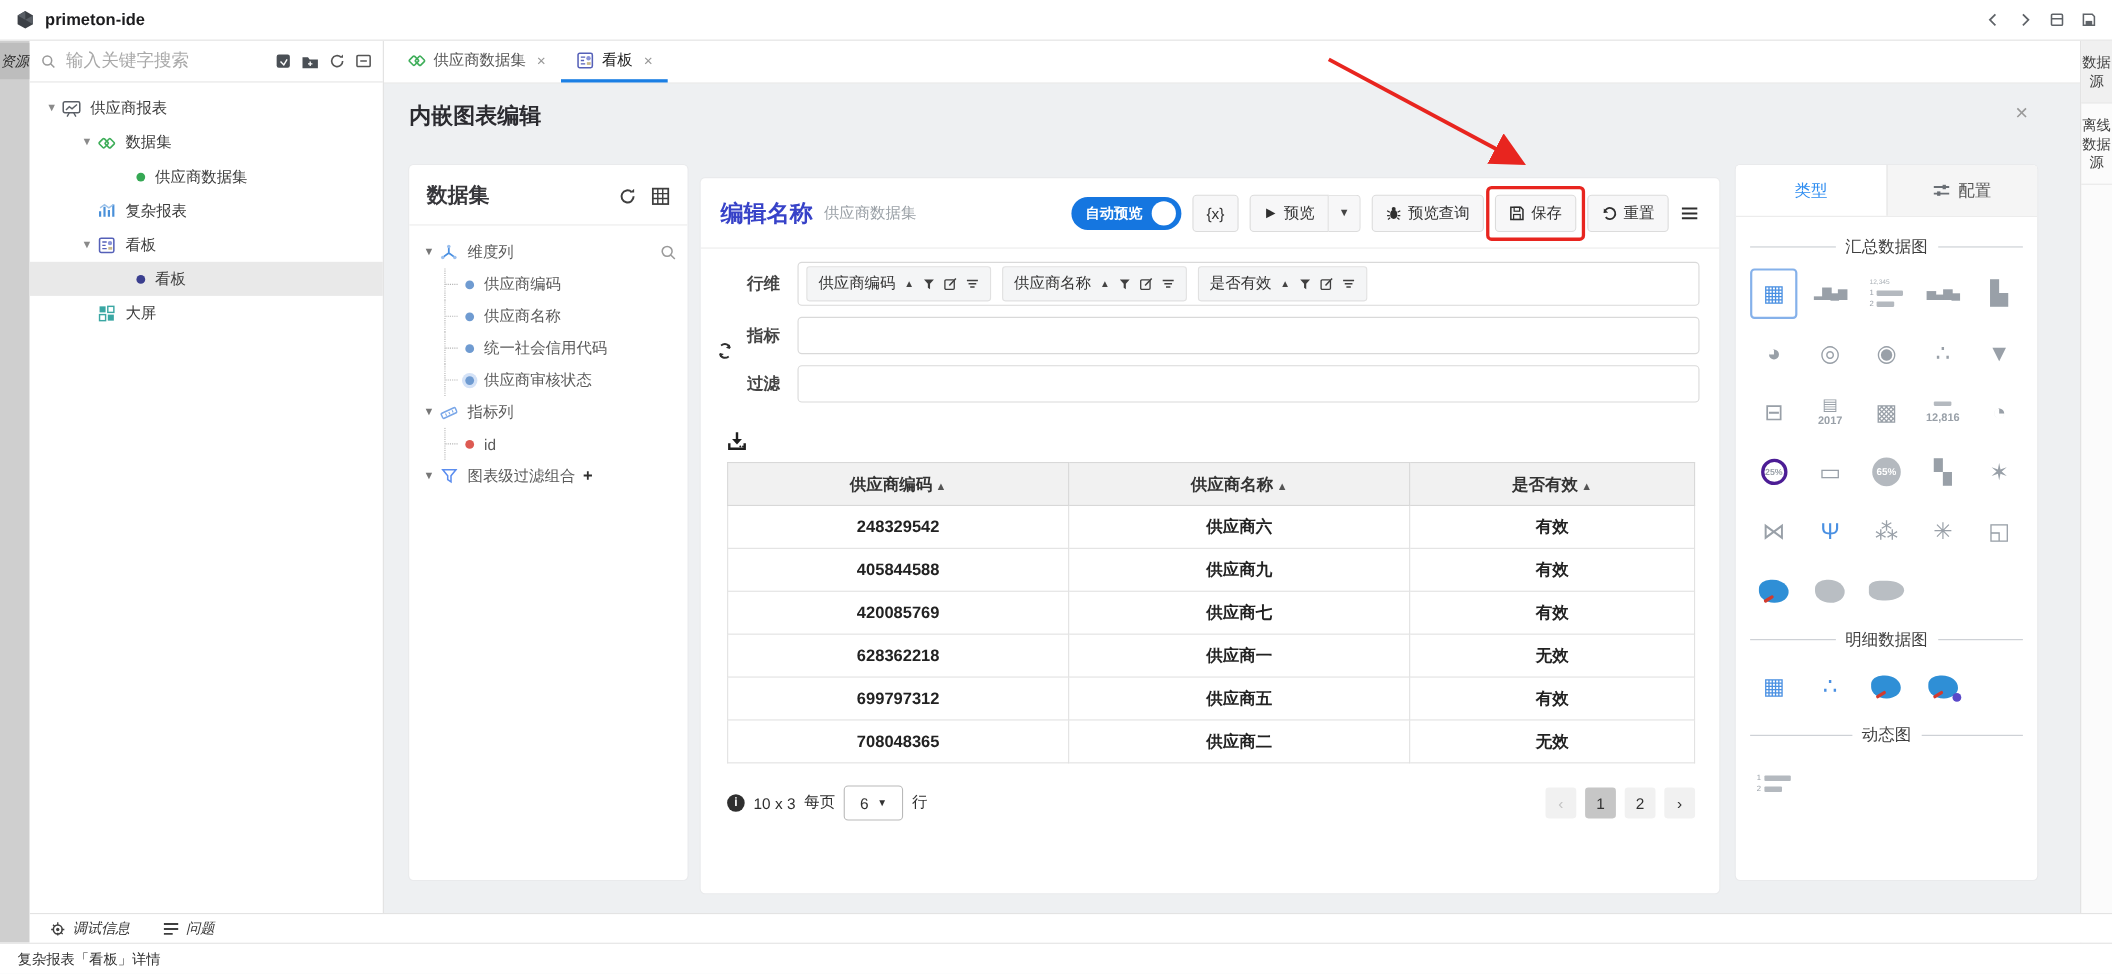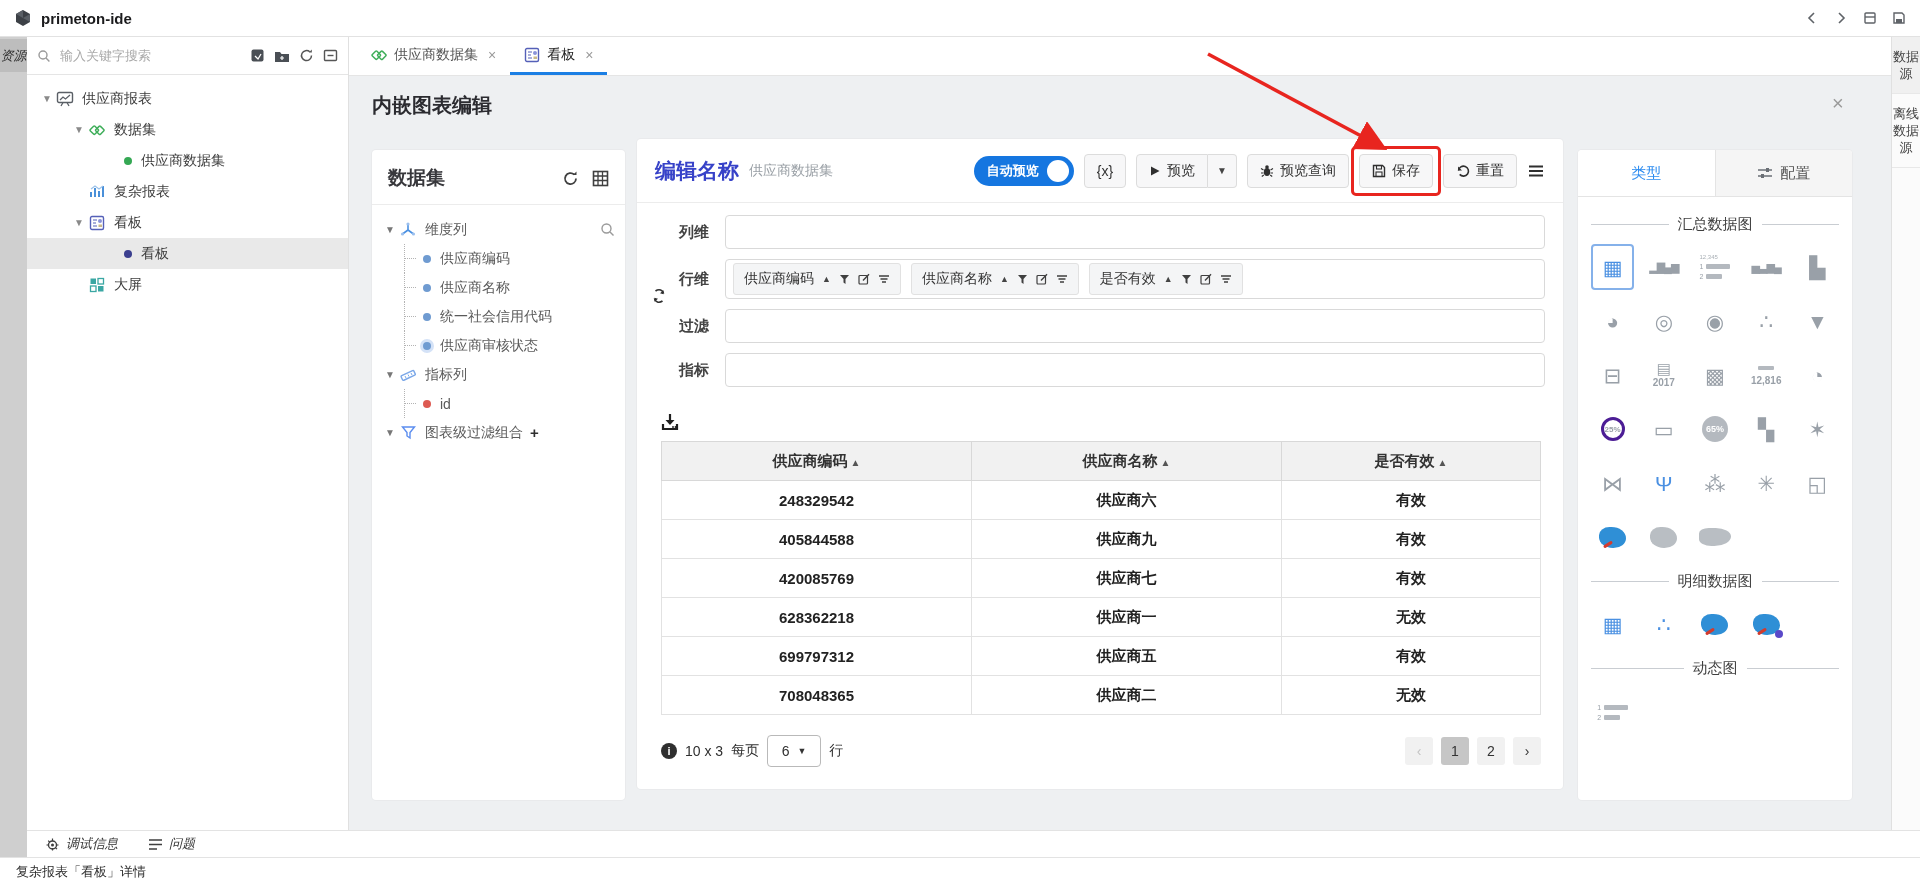--- a/index.html
+++ b/index.html
@@ -17,21 +17,21 @@
   .left-strip{position:absolute;left:0;top:37px;bottom:28px;width:27px;background:#cfcfcf;z-index:2;}
   .left-strip .vtab{margin-top:2px;background:#bdbdbd;padding:8px 0;font-size:13px;line-height:17px;
                     text-align:center;color:#2d2d2d;word-break:break-all;width:27px;box-sizing:border-box;cursor:pointer;font-style:italic;}
   .right-strip{position:absolute;right:0;top:37px;bottom:28px;width:28px;background:#fbfbfb;border-left:1px solid #e0e0e0;z-index:2;}
   .right-strip .vtab{padding:11px 0;font-size:13px;line-height:17px;text-align:center;color:#3f3f3f;
                      word-break:break-all;border-bottom:1px solid #e8e8e8;cursor:pointer;width:28px;box-sizing:border-box;}
   .right-strip .vtab.first{background:#f0f0f0;}
   
   .sidebar{position:absolute;left:27px;top:37px;width:322px;bottom:55px;background:#fff;border-right:1px solid #e0e0e0;box-sizing:border-box;z-index:2;}
   .search-row{height:38px;border-bottom:1px solid #e5e5e5;display:flex;align-items:center;padding:0 10px;gap:7px;box-sizing:border-box;}
-  .search-row input{border:none;outline:none;flex:1;font-size:13px;color:#ec4899;min-width:0;font-family:inherit;}
+  .search-row input{border:none;outline:none;flex:1;font-size:16px;color:#ec4899;min-width:0;font-family:inherit;}
   .search-row input::placeholder{color:#a9a9a9;}
   .side-tools{display:flex;gap:9px;align-items:center;color:#444;}
   .side-tools .icn{cursor:pointer;}
   .tree{padding-top:8px;font-size:14px;color:#3c3c3c;}
   .trow{height:31px;display:flex;align-items:center;cursor:pointer;}
   .trow.sel{background:#e9e9e9;}
   .trow .caret{width:16px;font-size:10px;color:#8a8a8a;text-align:center;flex:0 0 16px;}
   .trow .ticn{width:20px;margin-right:7px;flex:0 0 20px;display:flex;justify-content:center;}
   .dot{width:8px;height:8px;border-radius:50%;margin:0 9px 0 5px;flex:0 0 8px;}
   
@@ -59,21 +59,21 @@
   .ds-row .caret{width:16px;font-size:10px;color:#777;text-align:center;flex:0 0 16px;}
   .ds-row .gicn{width:20px;margin-right:7px;display:flex;justify-content:center;flex:0 0 20px;}
   .ds-row.kid{margin-left:22px;border-left:1px dotted #b3b3b3;}
   .ds-row.kid::before{content:'';width:11px;border-top:1px dotted #b3b3b3;margin-right:7px;}
   .ds-dot{width:8px;height:8px;border-radius:50%;background:#6f9bd1;margin-right:9px;flex:0 0 8px;}
   .ds-dot.ring{box-shadow:0 0 0 3px #d4e2f7;}
   .ds-dot.red{background:#dd5a52;}
   .ds-plus{margin-left:7px;font-weight:bold;color:#2f2f2f;font-size:15px;}
   .ds-search{margin-left:auto;color:#9a9a9a;cursor:pointer;}
   
-  #card-edit{left:637px;top:139px;width:926px;height:650px;overflow:visible;}
+  #card-edit{left:637px;top:162px;width:926px;height:650px;overflow:visible;}
   .ed-head{display:flex;align-items:center;height:63px;padding:0 18px;border-bottom:1px solid #ececec;}
   .ed-title{font-size:21px;font-weight:bold;color:#3742c8;}
   .ed-sub{margin-left:10px;font-size:14px;color:#9aa0a6;}
   .ed-actions{margin-left:auto;display:flex;align-items:center;gap:10px;}
   .toggle{height:30px;border-radius:15px;background:#1576e0;color:#fff;font-size:13px;font-weight:bold;
           display:flex;align-items:center;padding:0 5px 0 13px;gap:8px;cursor:pointer;}
   .knob{width:22px;height:22px;border-radius:50%;background:#fff;}
   .btn{height:34px;border:1px solid #dcdcdc;background:#f7f7f8;border-radius:4px;color:#333;font-size:14px;
        display:flex;align-items:center;gap:6px;padding:0 12px;cursor:pointer;font-family:inherit;position:relative;}
   .split{display:flex;}
@@ -503,26 +503,20 @@
       <span class="swap icn">
           <svg width="16" height="18" viewBox="0 0 16 18">
             <path d="M4.5 4C8 1.5 12 3 12.5 6.5" stroke="#2f2f2f" fill="none" stroke-width="1.7"></path>
             <path d="M12.5 3.2v4l-3.5-1z" fill="#2f2f2f"></path>
             <path d="M11.5 14c-3.5 2.5-7.5 1-8-2.5" stroke="#2f2f2f" fill="none" stroke-width="1.7"></path>
             <path d="M3.5 14.8v-4l3.5 1z" fill="#2f2f2f"></path>
           </svg>
         </span>
       <div id="fields">
           <div class="field">
-     <span class="flabel">列维</span>
-     <div class="finput" style="">
-       
-     </div>
-          </div>
-          <div class="field">
      <span class="flabel">行维</span>
      <div class="finput" style="min-height:40px">
        <span class="chip">
           <span>供应商编码</span>
                 <span class="cic gx" style="font-size:9px">▲</span>
  <span class="cic">
                   <svg width="11" height="11" viewBox="0 0 11 11">
                     <path d="M1 1h9L6.5 5v5L4.5 8.5V5z" fill="#3f3f3f"></path>
                   </svg>
                 </span>
@@ -574,27 +568,27 @@
                 </span>
  <span class="cic">
                   <svg width="12" height="10" viewBox="0 0 12 10">
                     <path d="M1 2h10M2.5 5h7M4 8h4" stroke="#3f3f3f" stroke-width="1.4"></path>
                   </svg>
                 </span>
               </span>
      </div>
           </div>
           <div class="field">
-     <span class="flabel">过滤</span>
+     <span class="flabel">指标</span>
      <div class="finput" style="">
        
      </div>
           </div>
           <div class="field">
-     <span class="flabel">指标</span>
+     <span class="flabel">过滤</span>
      <div class="finput" style="">
        
      </div>
           </div>
         </div>
       <span class="dl icn">
           <svg width="18" height="18" viewBox="0 0 18 18">
             <path d="M9 1v9" stroke="#1f1f1f" stroke-width="2.2"></path>
             <path d="M4.5 7L9 12l4.5-5z" fill="#1f1f1f"></path>
             <path d="M2 11v5h14v-5" stroke="#1f1f1f" fill="none" stroke-width="2.2"></path>

